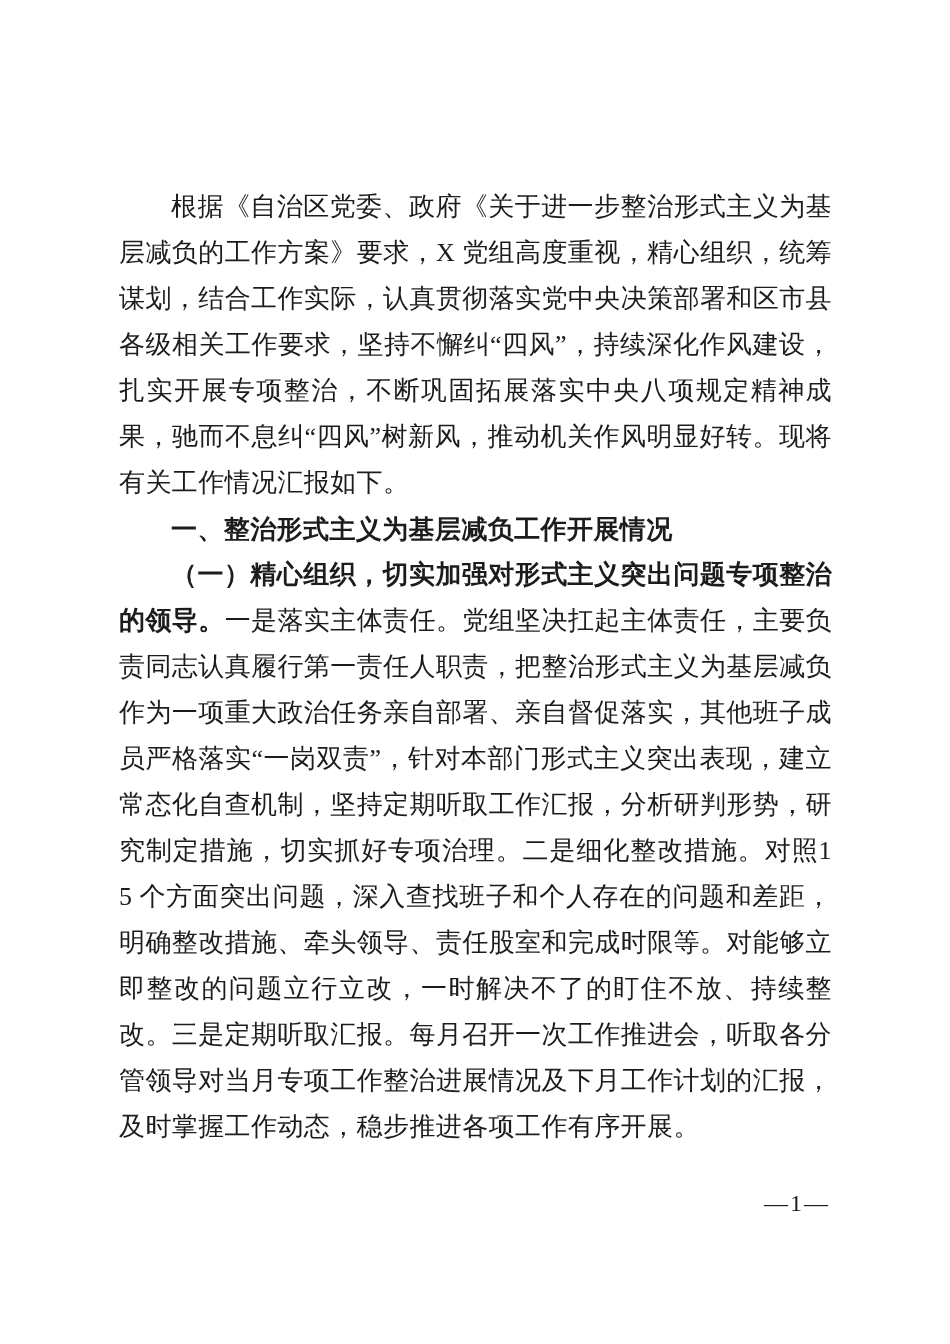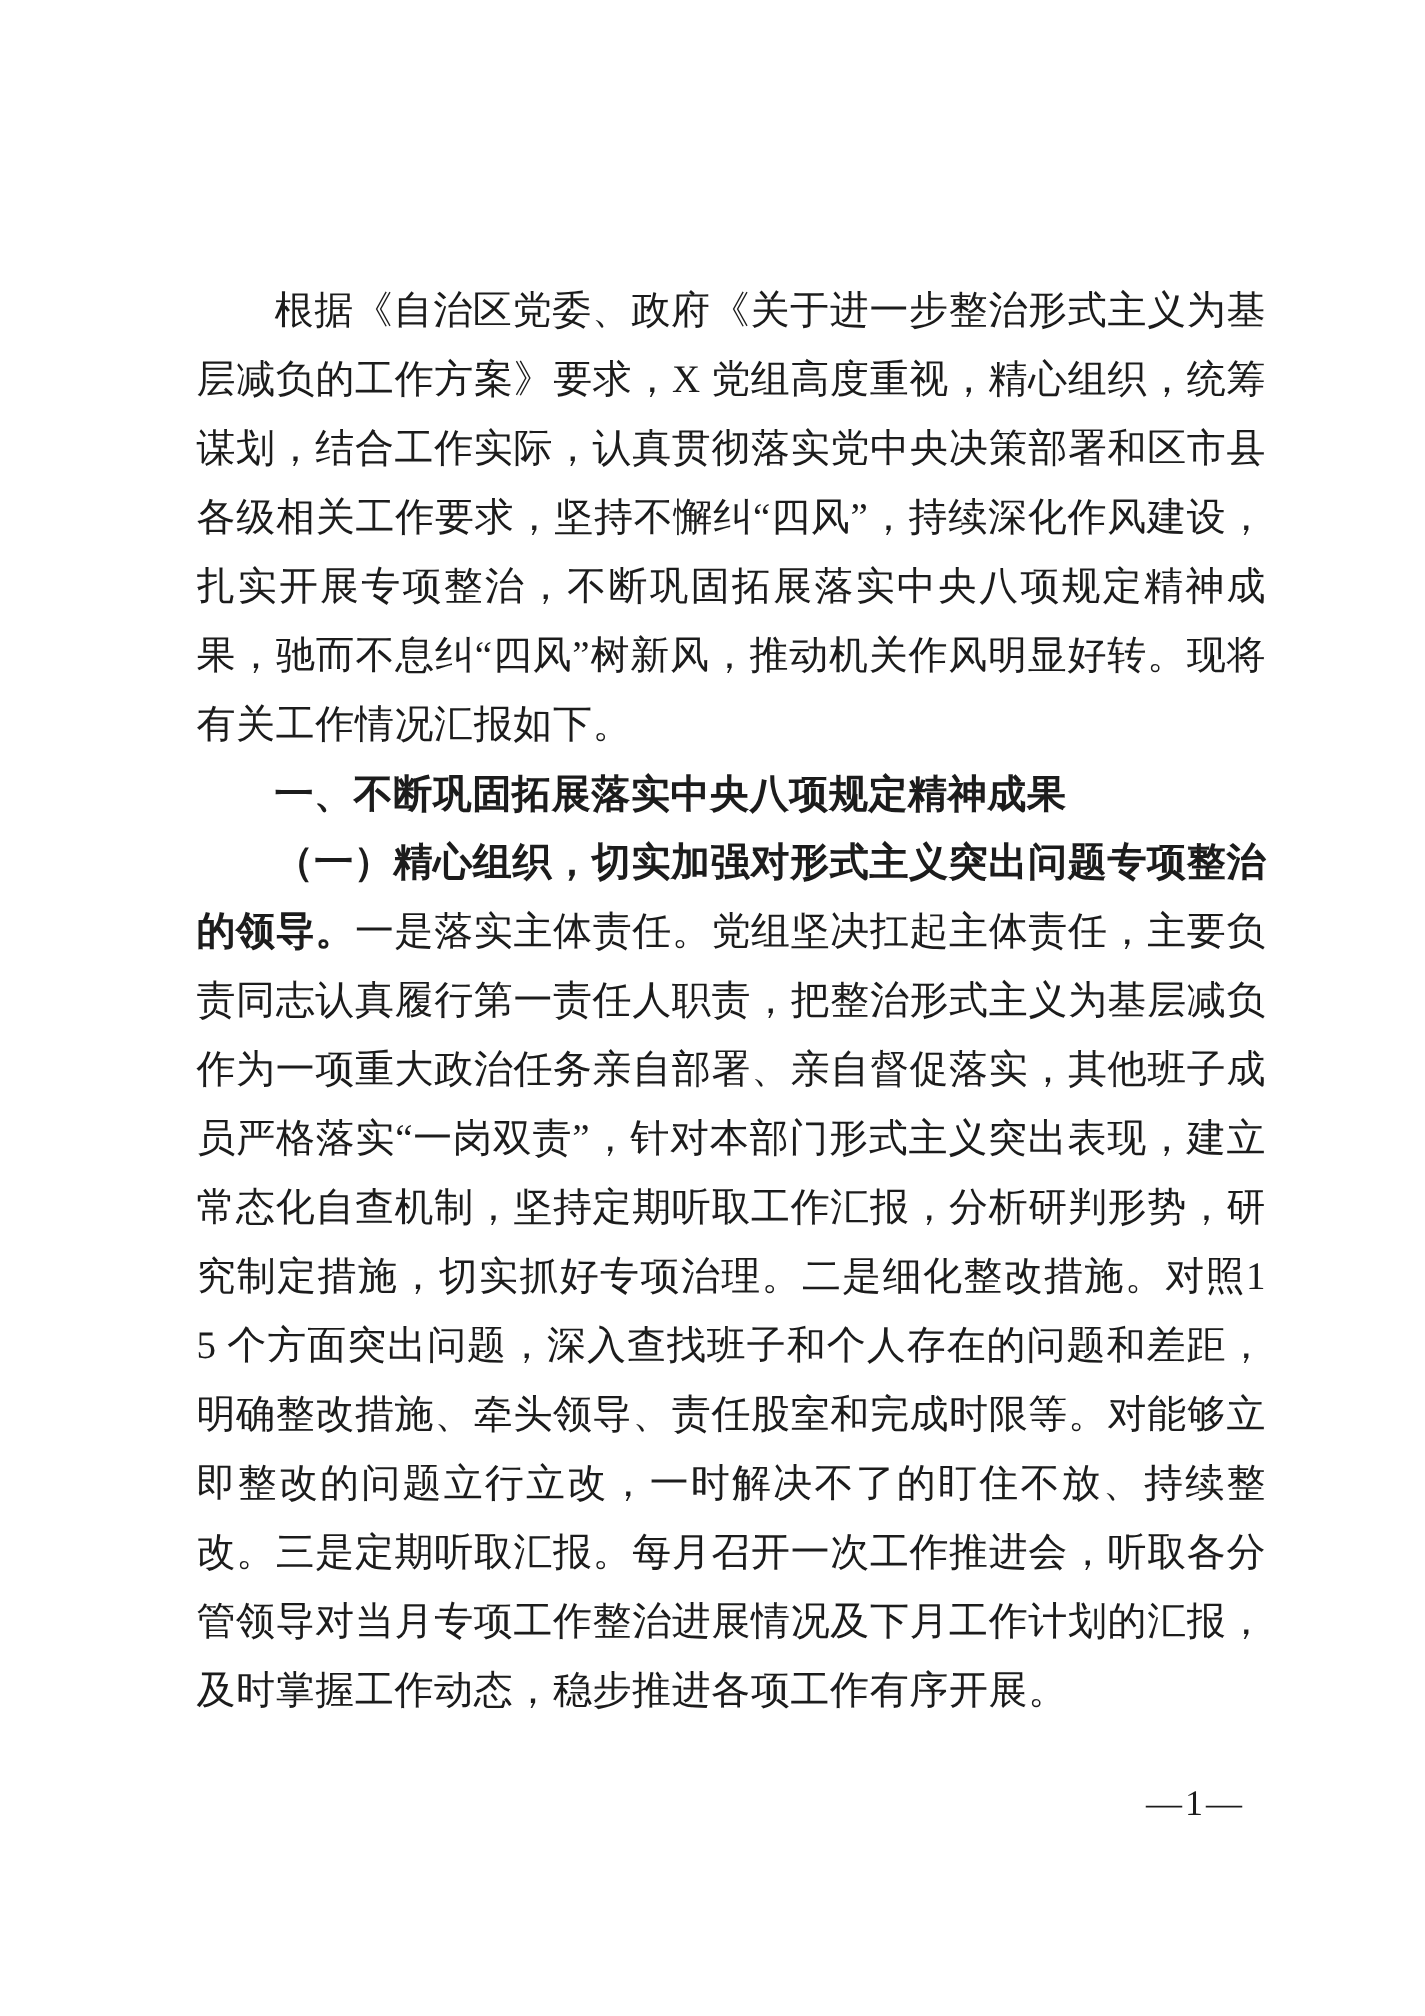--- a/index.html
+++ b/index.html
@@ -15,21 +15,20 @@
     width: 950px;
     height: 1344px;
     background: #ffffff;
     overflow: hidden;
   }
   .content {
     position: absolute;
     left: 119px;
     top: 184px;
     width: 713px;
-    margin-left: 12px;
   }
   .para {
     font-size: 26px;
     line-height: 46px;
     text-align: justify;
     text-justify: inter-ideograph;
     text-indent: 2em;
     letter-spacing: 0.4px;
     word-break: break-all;
   }
@@ -52,17 +51,17 @@
     letter-spacing: 2px;
     color: #1c1c1c;
   }
 </style>
 </head>
 <body>
 
 <div class="page">
   <div class="content">
     <p class="para">根据《自治区党委、政府《关于进一步整治形式主义为基层减负的工作方案》要求，X 党组高度重视，精心组织，统筹谋划，结合工作实际，认真贯彻落实党中央决策部署和区市县各级相关工作要求，坚持不懈纠“四风”，持续深化作风建设，扎实开展专项整治，不断巩固拓展落实中央八项规定精神成果，驰而不息纠“四风”树新风，推动机关作风明显好转。现将有关工作情况汇报如下。</p>
-    <h2 class="heading">一、不断巩固拓展落实中央八项规定精神成果</h2>
+    <h2 class="heading">一、整治形式主义为基层减负工作开展情况</h2>
     <p class="para"><span class="lead-bold">（一）精心组织，切实加强对形式主义突出问题专项整治的领导。</span><span>一是落实主体责任。党组坚决扛起主体责任，主要负责同志认真履行第一责任人职责，把整治形式主义为基层减负作为一项重大政治任务亲自部署、亲自督促落实，其他班子成员严格落实“一岗双责”，针对本部门形式主义突出表现，建立常态化自查机制，坚持定期听取工作汇报，分析研判形势，研究制定措施，切实抓好专项治理。二是细化整改措施。对照15 个方面突出问题，深入查找班子和个人存在的问题和差距，明确整改措施、牵头领导、责任股室和完成时限等。对能够立即整改的问题立行立改，一时解决不了的盯住不放、持续整改。三是定期听取汇报。每月召开一次工作推进会，听取各分管领导对当月专项工作整治进展情况及下月工作计划的汇报，及时掌握工作动态，稳步推进各项工作有序开展。</span></p>
   </div>
   <div class="page-number">—1—</div>
 </div>
 
 </body></html>

